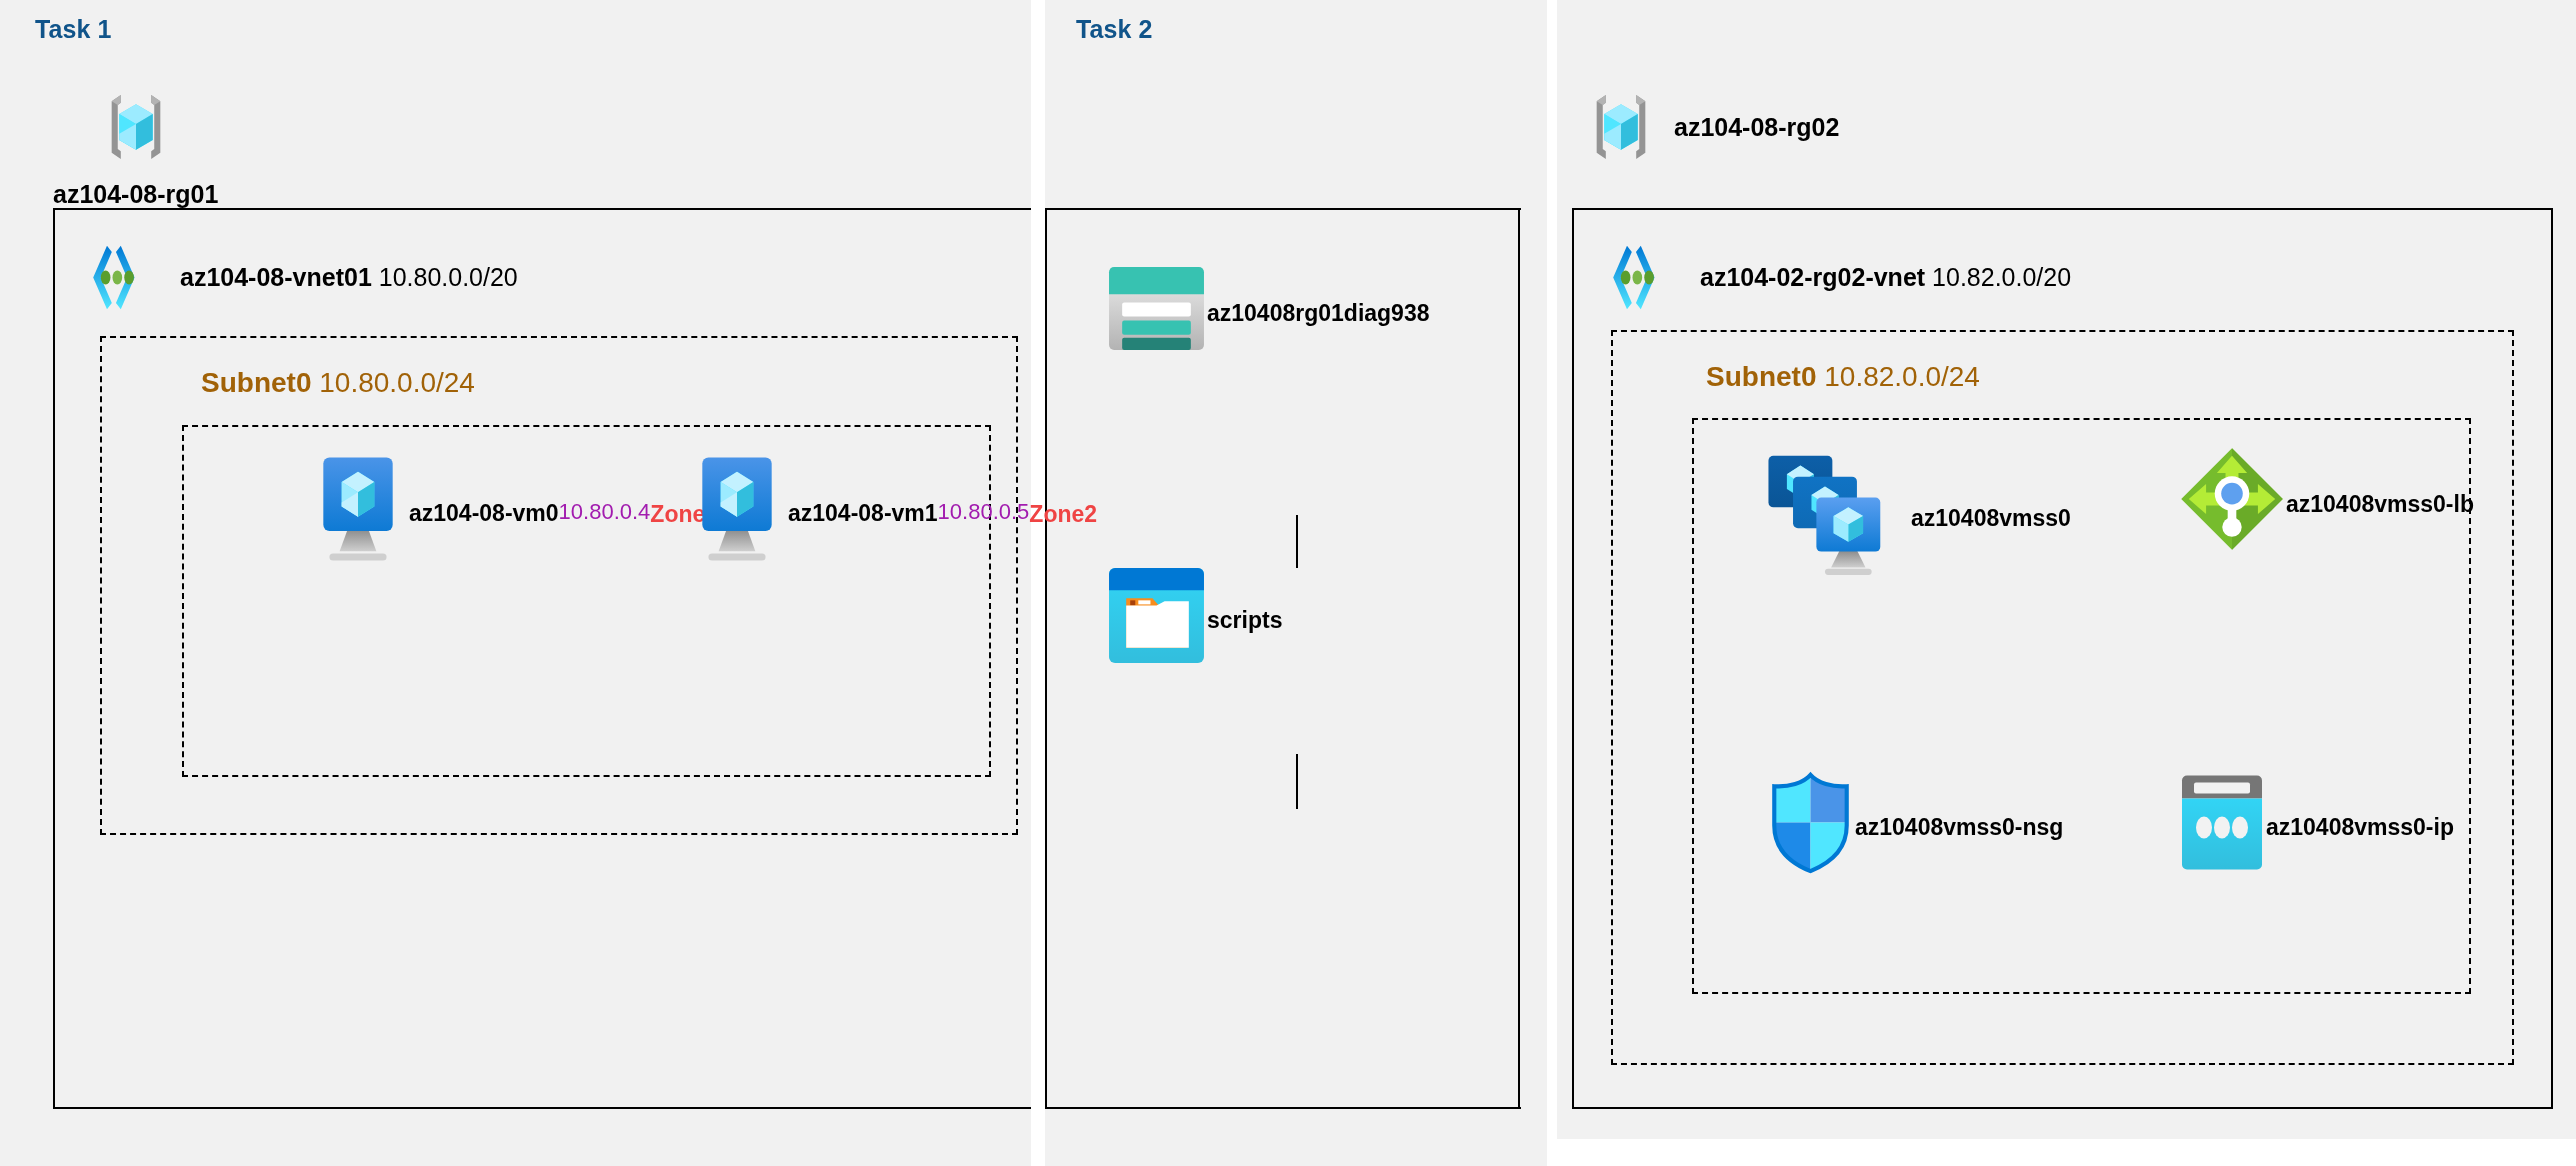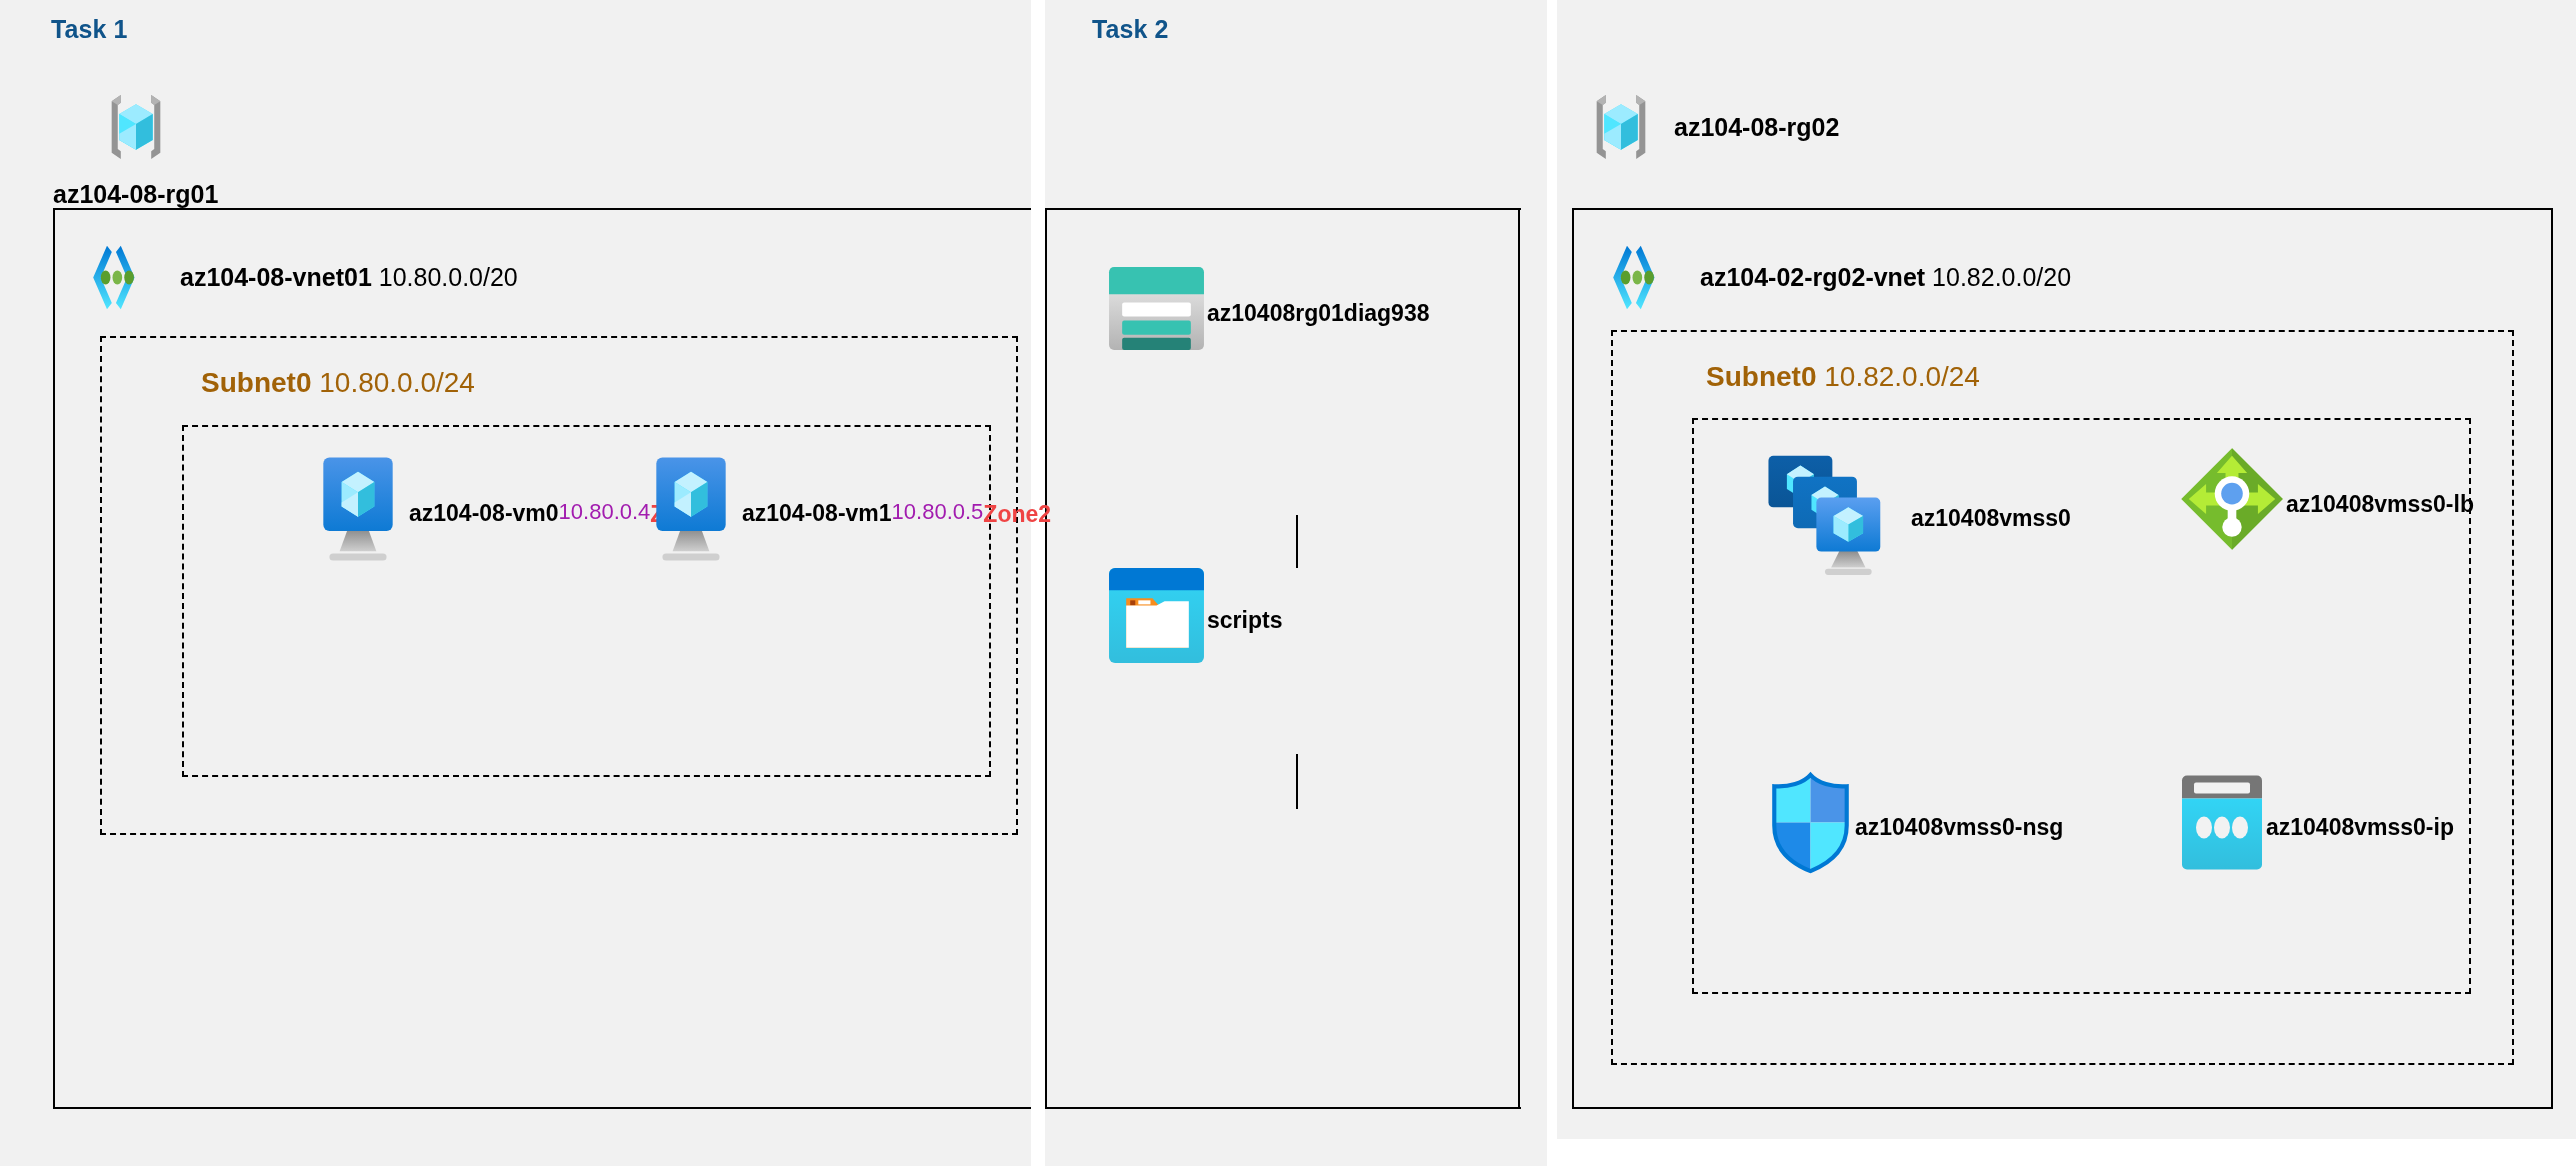--- a/index.html
+++ b/index.html
@@ -6,21 +6,21 @@
   html,body{margin:0;padding:0;background:#ffffff;}
   body{font-family:"Liberation Sans",sans-serif;}
   #stage{position:relative;width:2576px;height:1166px;background:#ffffff;overflow:hidden;}
 
   
   .panel{position:absolute;background:#f1f1f1;}
   #panel-task1{left:0;top:0;width:1031px;height:1166px;}
   #panel-task2{left:1045px;top:0;width:502px;height:1166px;}
   #panel-task3{left:1557px;top:0;width:1019px;height:1139px;}
 
-  .task-label{position:absolute;color:#10548a;font-weight:bold;font-size:25px;letter-spacing:0.1px;white-space:nowrap;margin-left:16px;}
+  .task-label{position:absolute;color:#10548a;font-weight:bold;font-size:25px;letter-spacing:0.1px;white-space:nowrap;}
   #label-task1{left:35px;top:15px;}
   #label-task2{left:1076px;top:15px;}
   #label-task3{left:1571px;top:15px;}
 
   
   .solidbox{position:absolute;border:2px solid #000;background:transparent;box-sizing:border-box;}
   #box-vnet01{left:53px;top:208px;width:1468px;height:901px;}
   #box-vnet02{left:1572px;top:208px;width:981px;height:901px;}
 
   
@@ -167,21 +167,21 @@
         <path d="M50 36 L66 26 L66 50 L50 60 Z" fill="#32bedd"></path>
         <path d="M50 36 L50 60 L34 50 L34 26 Z" fill="#9cebff"></path>
         <path d="M50 36 L34 46 L34 50 L50 60 Z" fill="#c3f1ff"></path>
       </svg>
     </span>
     <div class="nlabel">az104-08-vm0</div>
     <div class="nsub">10.80.0.4</div>
     <div class="nzone">Zone1</div>
   </div>
 
-  <div class="node" style="left:640px;top:455px;width:216px;">
+  <div class="node" style="left:686px;top:455px;width:216px;">
     <span>
       <svg class="ico ico-vm" viewBox="0 0 100 104" xmlns="http://www.w3.org/2000/svg">
         <defs>
           <linearGradient id="vmg1" x1="0" y1="0" x2="0" y2="1">
             <stop offset="0" stop-color="#4a94e8"></stop>
               <stop offset="1" stop-color="#0e7ad4"></stop>
           </linearGradient>
           <linearGradient id="stg1" x1="0" y1="0" x2="0" y2="1">
             <stop offset="0" stop-color="#8a8a8a"></stop>
               <stop offset="1" stop-color="#cfcfcf"></stop>

